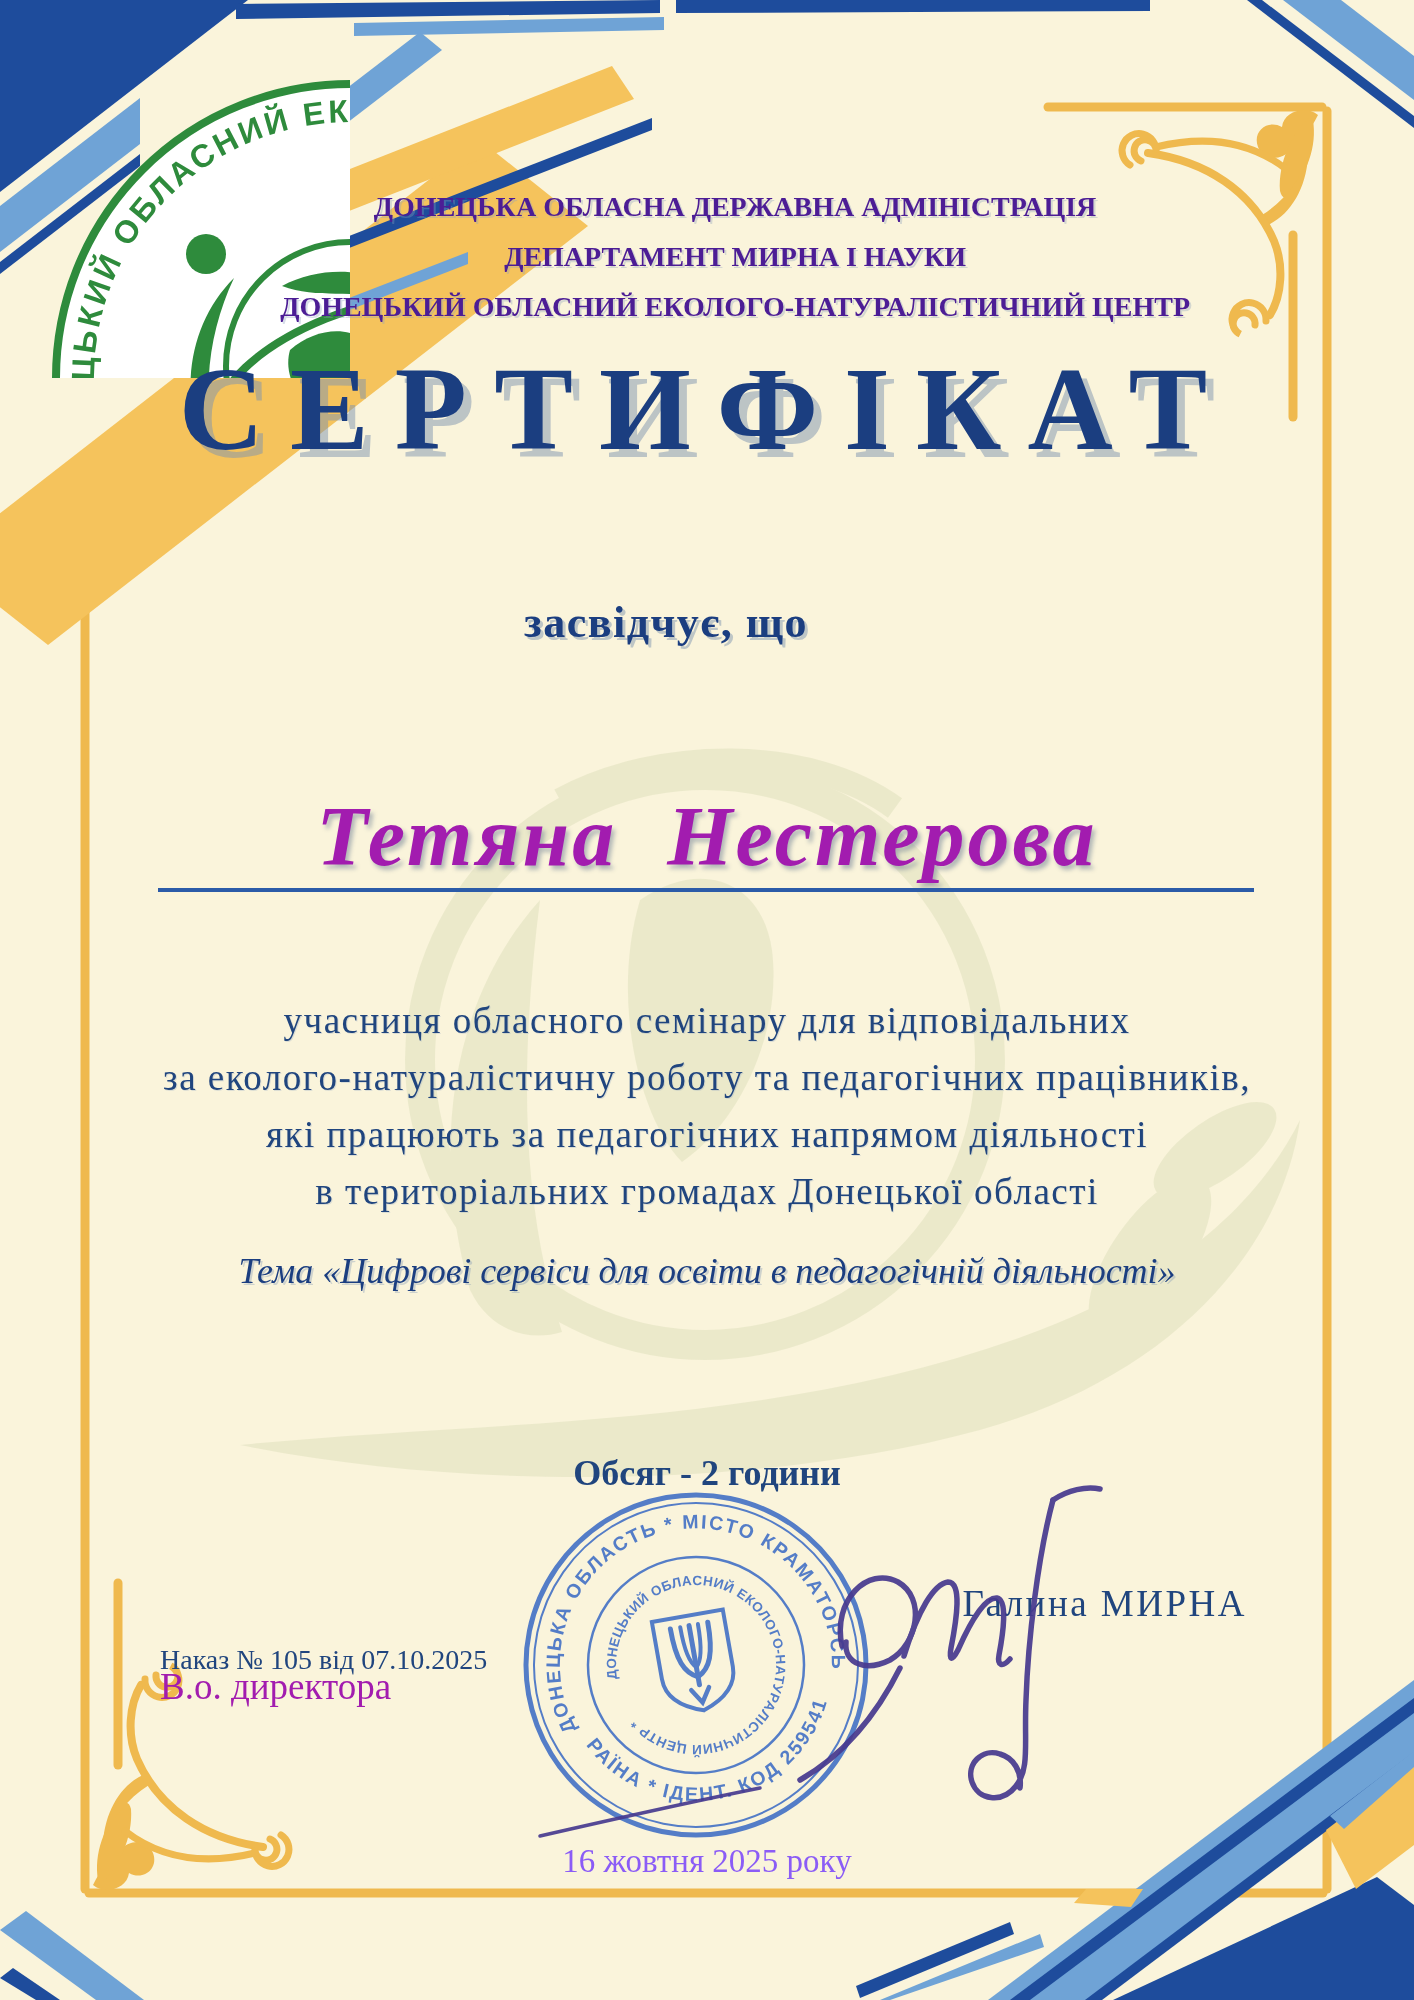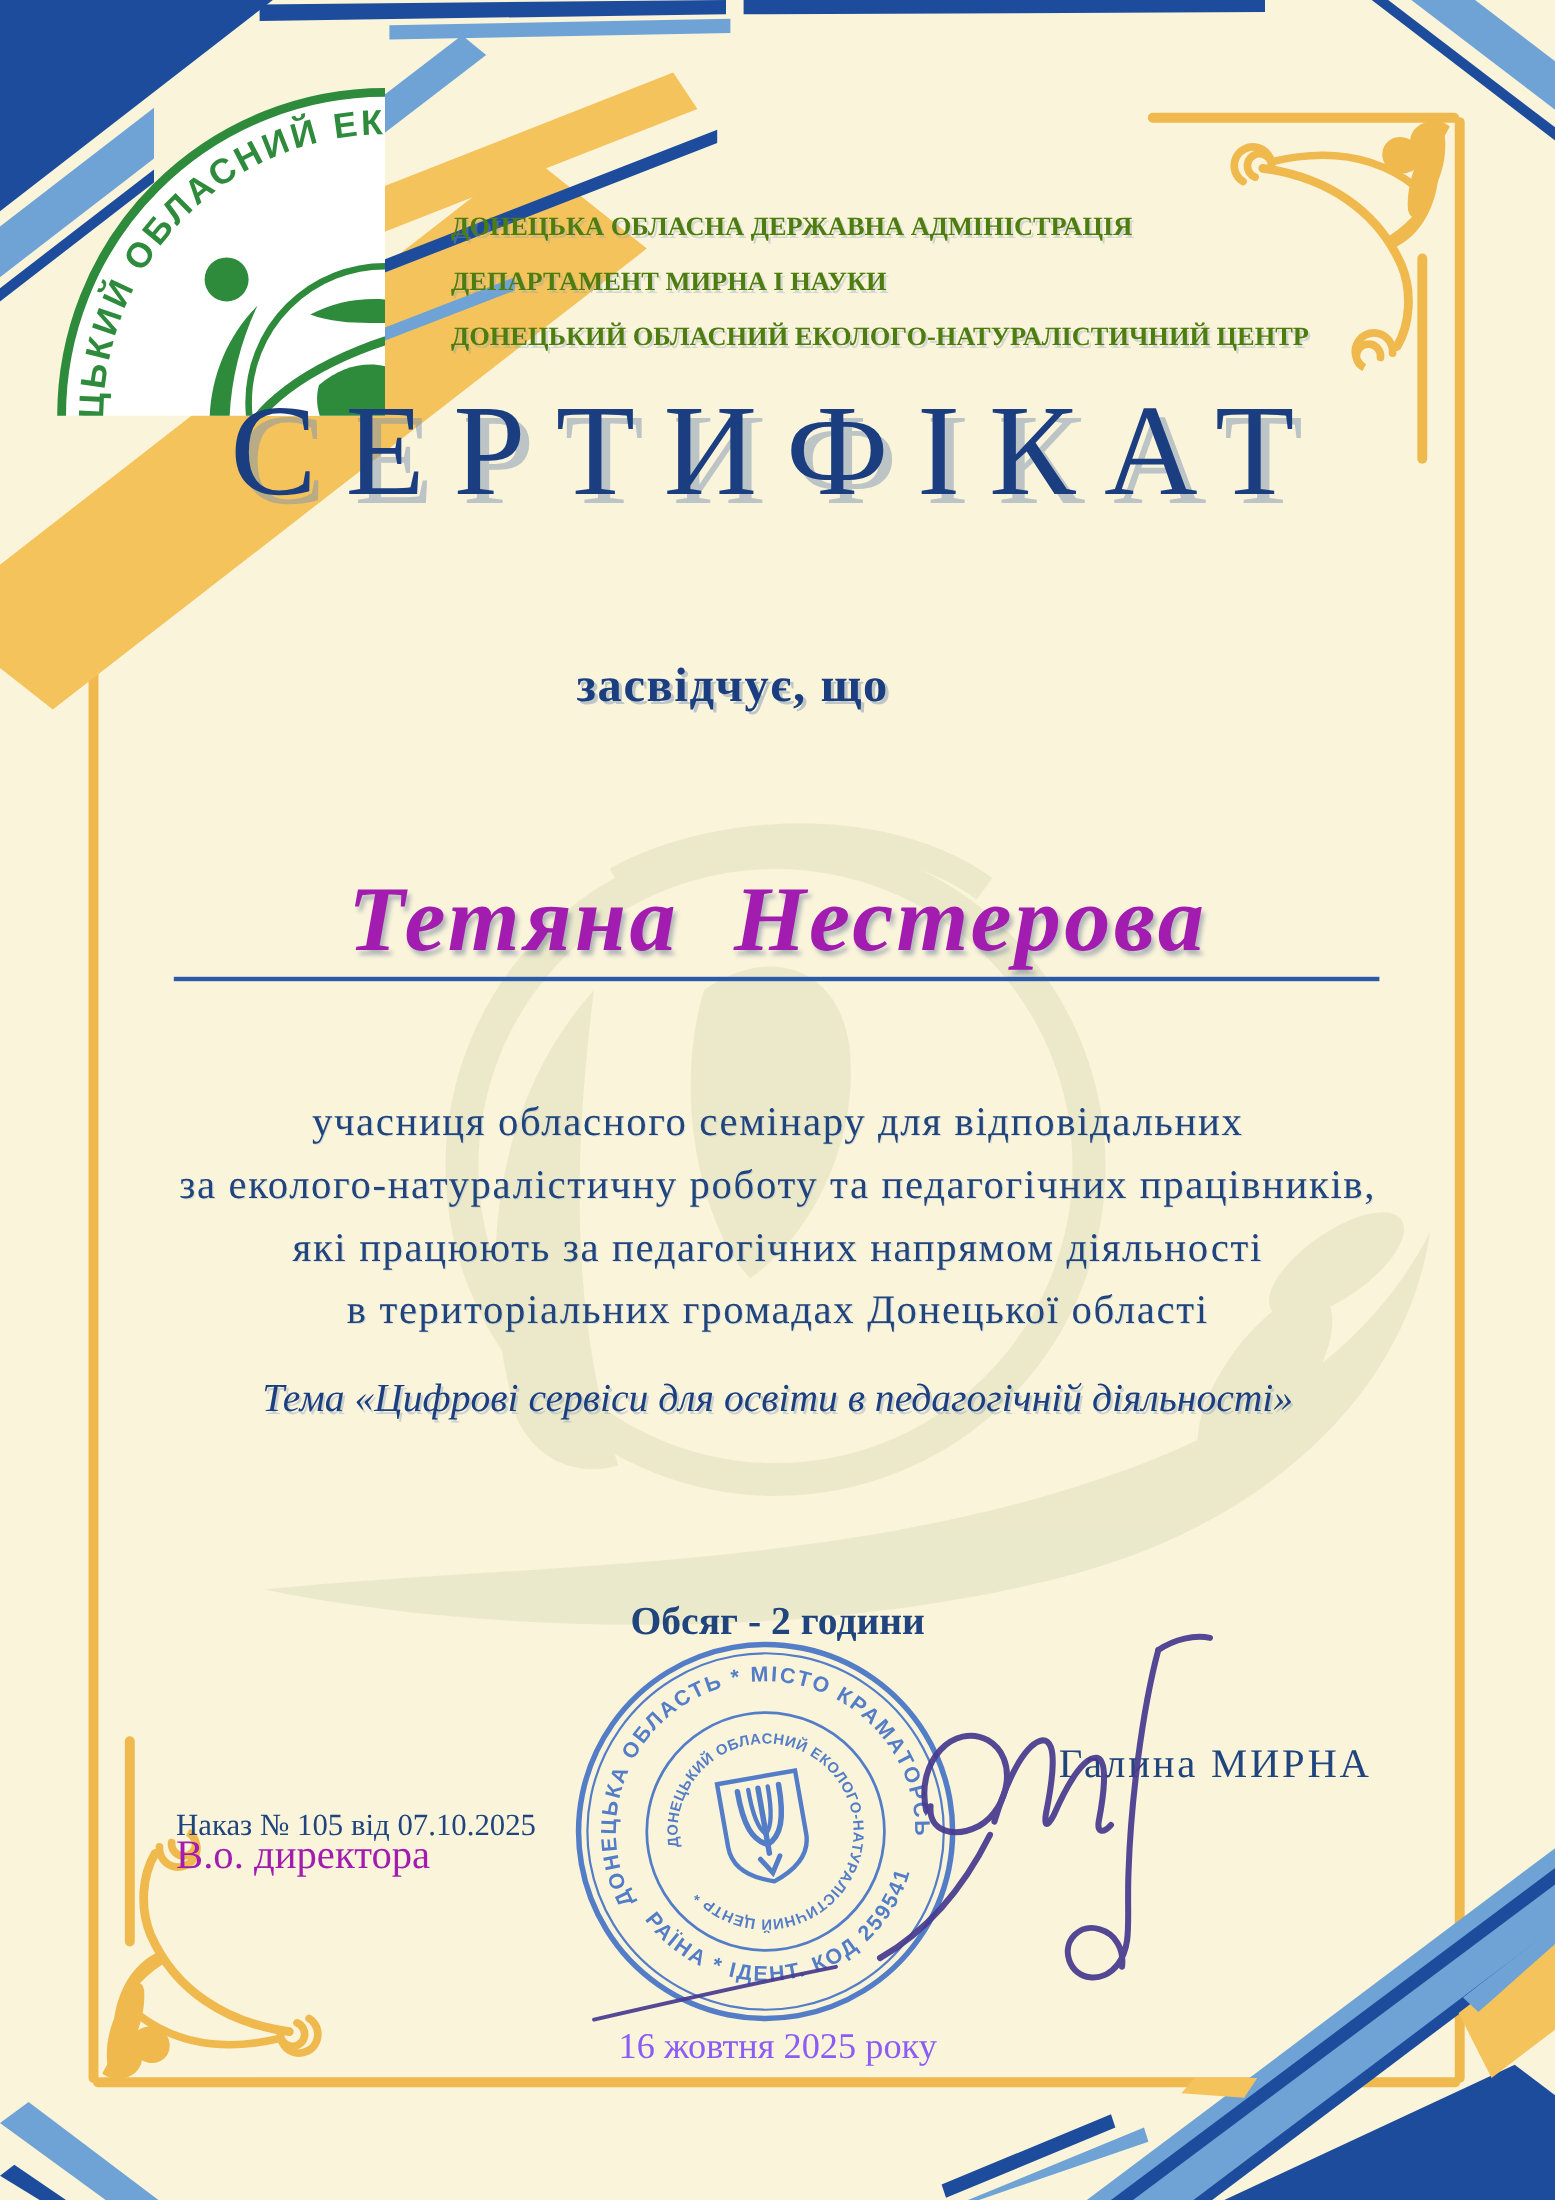--- a/index.html
+++ b/index.html
@@ -11,28 +11,28 @@
     font-family:"Liberation Serif","DejaVu Serif",serif;
     color:#1E4080;
   }
   svg{display:block;}
   .bg-svg{position:absolute;left:0;top:0;}
   .overlay-svg{position:absolute;left:0;top:0;pointer-events:none;}
   .logo-svg{position:absolute;left:50px;top:78px;}
 
   .header-block{
     position:absolute;right:224px;top:182px;
-    text-align:left;white-space:nowrap;
-    font-weight:bold;font-size:24px;line-height:50px;
-    color:#4d7c0f;
+    text-align:center;white-space:nowrap;
+    font-weight:bold;font-size:28px;line-height:50px;
+    color:#4c1d95;
     text-shadow:2px 2px 0 rgba(140,160,190,.35);
   }
   .cert-title{
     position:absolute;left:0;top:345px;width:1386px;
-    text-align:center;font-weight:normal;
+    text-align:center;font-weight:bold;
     font-size:118px;line-height:1.1;letter-spacing:26px;text-indent:26px;
     color:#1B3E80;
     text-shadow:8px 8px 0 rgba(125,148,175,.5);
     white-space:nowrap;
   }
   .cert-subtitle{
     position:absolute;left:0;top:597px;width:1332px;
     text-align:center;font-weight:bold;
     font-size:44px;letter-spacing:1.5px;
     color:#1B3E80;

